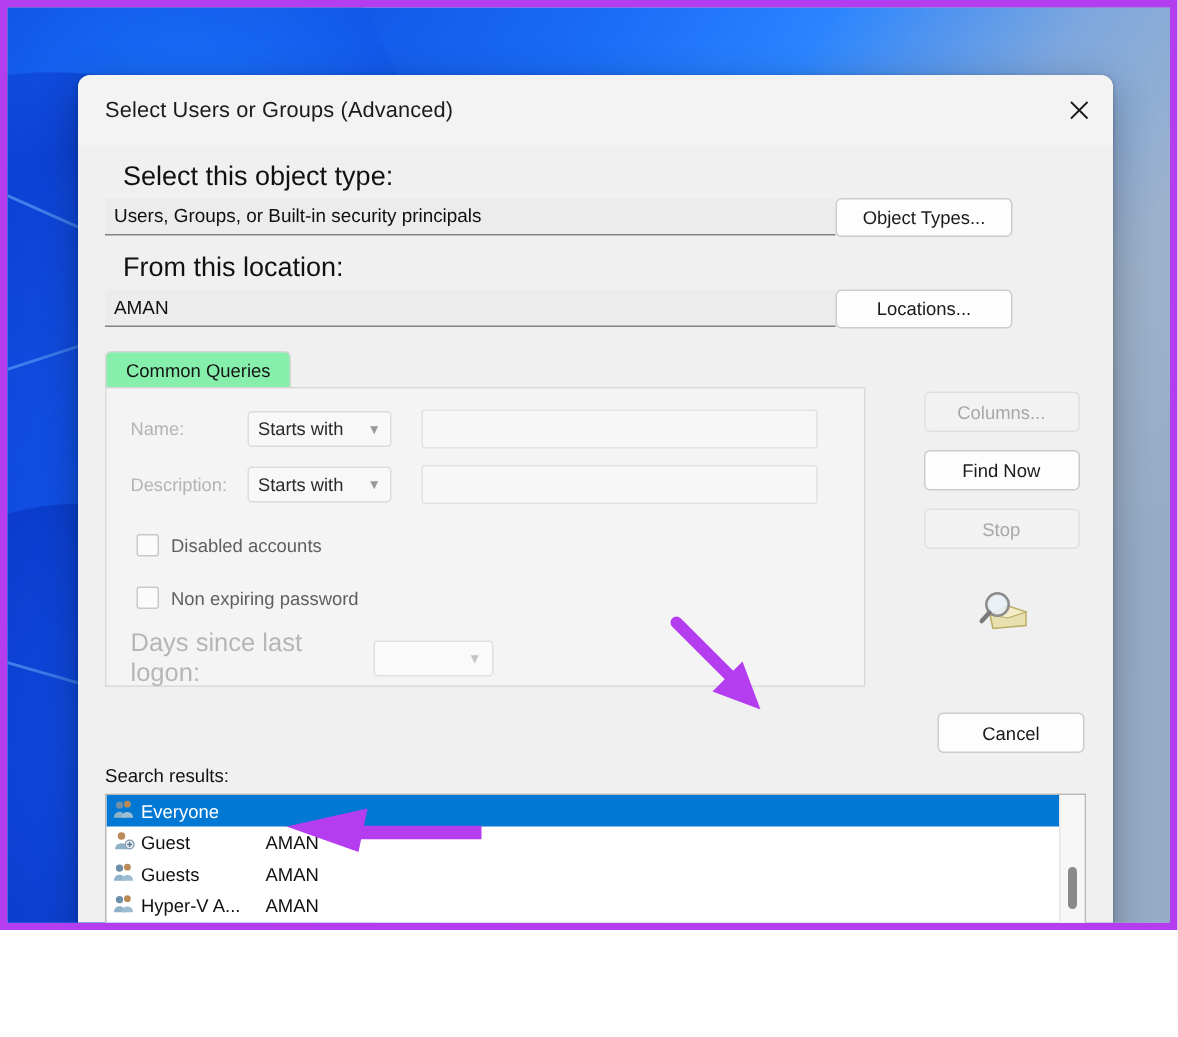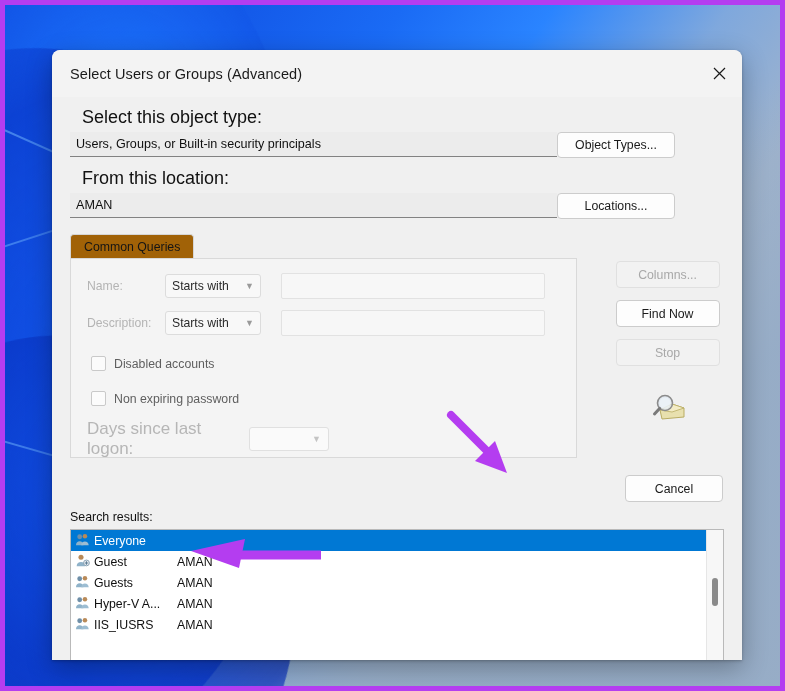--- a/index.html
+++ b/index.html
@@ -7,21 +7,21 @@
     padding: 0;
     width: 785px;
     height: 691px;
     overflow: hidden;
     font-family: "Liberation Sans", sans-serif;
   }
 
   #root {
     position: relative;
     width: 785px;
-    height: 691px;
+    height: 620px;
     background: #9fb3cc;
     box-sizing: border-box;
     border: 5px solid #b43df0;
     overflow: hidden;
     text-decoration: underline;
   }
 
   
   .wallpaper {
     position: absolute;
@@ -153,21 +153,21 @@
   }
 
   
   .tabstrip {
     margin-top: 13px;
     display: flex;
     align-items: flex-end;
     height: 26px;
   }
   .tab {
-    background: #a16207;
+    background: #86efac;
     border: 1px solid #d6d6d6;
     border-bottom: none;
     border-radius: 4px 4px 0 0;
     padding: 5px 13px 4px 13px;
     font-size: 12.3px;
     color: #151515;
     cursor: default;
   }
   .tabpanel {
     border: 1px solid #d9d9d9;

